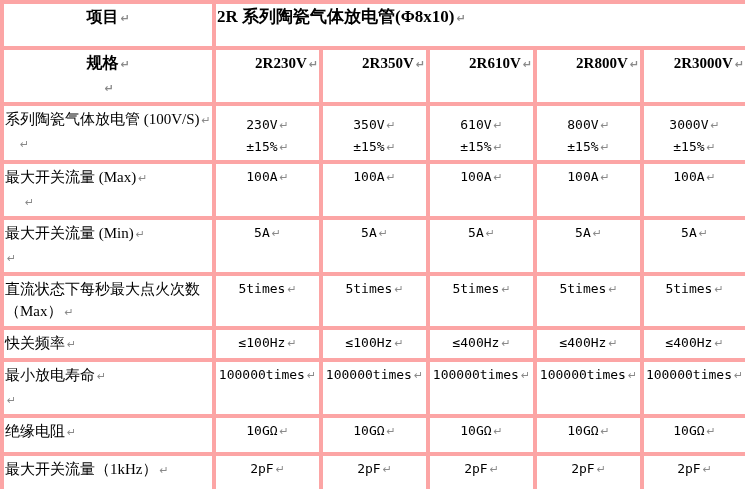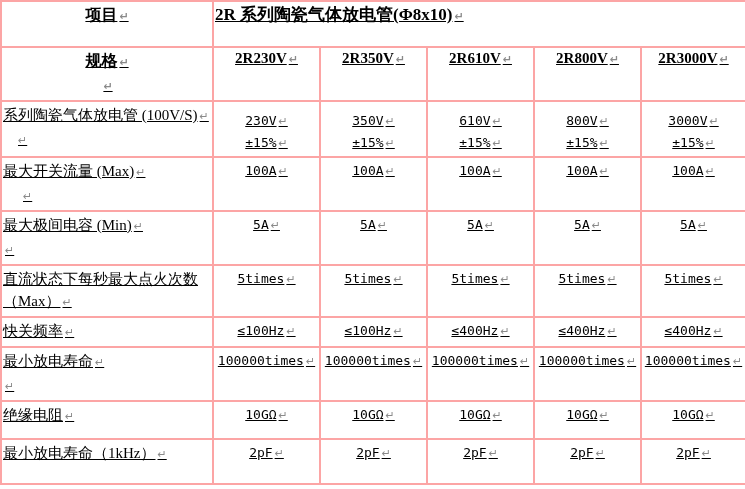--- a/index.html
+++ b/index.html
@@ -1,23 +1,23 @@
 <!DOCTYPE html>
 <html><head>
 <meta charset="utf-8">
 <style>
   html,body{margin:0;padding:0;background:#ffffff;}
   body{width:745px;font-family:"Liberation Serif",serif;color:#000;}
   table.spec{border-collapse:collapse;table-layout:fixed;width:745px;background:#fff;}
-  table.spec td{border:2px solid #fca5a5;vertical-align:top;padding:2px 1px;overflow:hidden;text-decoration:underline;}
+  table.spec td{border:4px solid #fca5a5;vertical-align:top;padding:2px 1px;overflow:hidden;}
 
   
   .hd-item,.hd-spec{font-weight:bold;font-size:16px;text-align:center;line-height:22px;}
   .title-cell{font-weight:bold;font-size:17px;line-height:24px;}
-  .model-cell{font-weight:bold;font-size:15px;text-align:center;line-height:16px;padding-top:6px;}
+  .model-cell{font-weight:bold;font-size:15px;text-align:right;line-height:22px;padding-top:6px;}
 
   
   .label-cell{font-size:15px;text-align:left;padding-left:2px;line-height:22px;}
 
   
   .data-cell{font-family:"DejaVu Sans Mono","Liberation Mono",monospace;font-size:13px;
              text-align:center;line-height:21px;padding-top:6px;}
   .data-cell.two-line{padding-top:8px;}
 
   
@@ -111,21 +111,21 @@
     </td>
     <td class="data-cell"><span>100A</span><span class="pm">↵</span></td>
     <td class="data-cell"><span>100A</span><span class="pm">↵</span></td>
     <td class="data-cell"><span>100A</span><span class="pm">↵</span></td>
     <td class="data-cell"><span>100A</span><span class="pm">↵</span></td>
     <td class="data-cell"><span>100A</span><span class="pm">↵</span></td>
   </tr>
 
   <tr class="hr5">
     <td class="label-cell">
-      <div class="pm-line"><span>最大极间电容 (Min)</span><span class="pm">↵</span></div>
+      <div class="pm-line"><span>最大开关流量 (Min)</span><span class="pm">↵</span></div>
       <div class="pm-line"><span class="pm">↵</span></div>
     </td>
     <td class="data-cell"><span>5A</span><span class="pm">↵</span></td>
     <td class="data-cell"><span>5A</span><span class="pm">↵</span></td>
     <td class="data-cell"><span>5A</span><span class="pm">↵</span></td>
     <td class="data-cell"><span>5A</span><span class="pm">↵</span></td>
     <td class="data-cell"><span>5A</span><span class="pm">↵</span></td>
   </tr>
 
   <tr class="hr6">
@@ -169,21 +169,21 @@
     </td>
     <td class="data-cell"><span>10GΩ</span><span class="pm">↵</span></td>
     <td class="data-cell"><span>10GΩ</span><span class="pm">↵</span></td>
     <td class="data-cell"><span>10GΩ</span><span class="pm">↵</span></td>
     <td class="data-cell"><span>10GΩ</span><span class="pm">↵</span></td>
     <td class="data-cell"><span>10GΩ</span><span class="pm">↵</span></td>
   </tr>
 
   <tr class="hr10">
     <td class="label-cell">
-      <div class="pm-line"><span>最小放电寿命（1kHz）</span><span class="pm">↵</span></div>
+      <div class="pm-line"><span>最大开关流量（1kHz）</span><span class="pm">↵</span></div>
     </td>
     <td class="data-cell"><span>2pF</span><span class="pm">↵</span></td>
     <td class="data-cell"><span>2pF</span><span class="pm">↵</span></td>
     <td class="data-cell"><span>2pF</span><span class="pm">↵</span></td>
     <td class="data-cell"><span>2pF</span><span class="pm">↵</span></td>
     <td class="data-cell"><span>2pF</span><span class="pm">↵</span></td>
   </tr>
 </tbody>
   </table>
 

